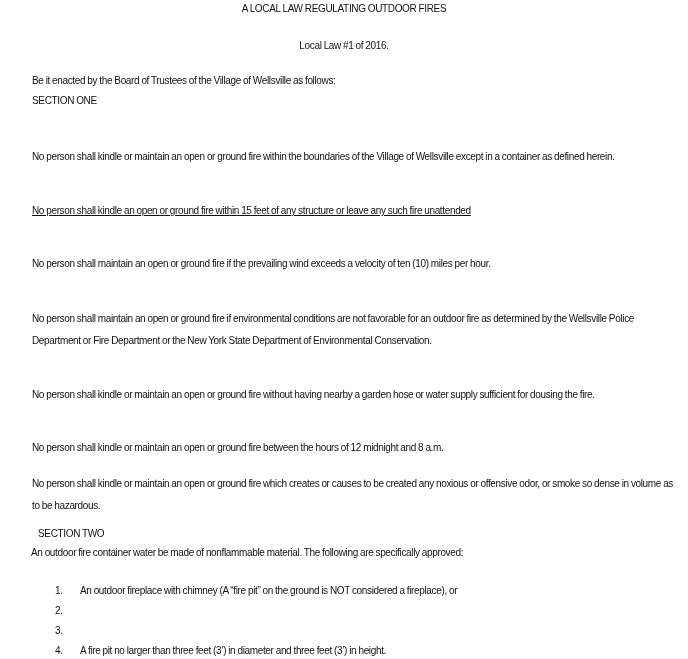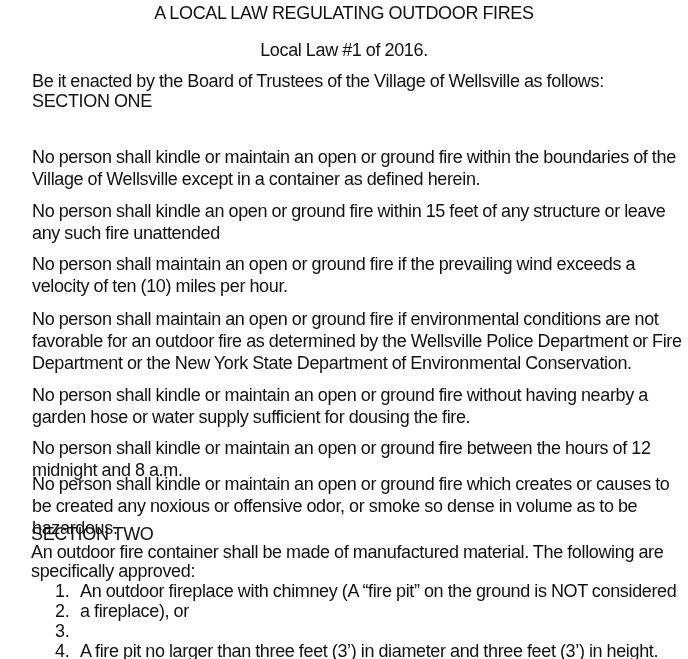--- a/index.html
+++ b/index.html
@@ -4,21 +4,21 @@
 <style>
   html, body { margin: 0; padding: 0; background: #ffffff; }
   body {
     width: 688px; height: 659px; overflow: hidden;
     font-family: "Liberation Sans", "DejaVu Sans", sans-serif;
     color: #111111;
     position: relative;
   }
   .page {
     position: absolute; left: 0; top: 0; width: 688px; height: 492px;
-    font-size: 18px;
+    font-size: 10px;
     letter-spacing: -0.35px;
     word-spacing: -0.3px;
   }
   .center { position: absolute; left: 0; width: 688px; text-align: center; }
   .blk { position: absolute; left: 32px; width: 650px; line-height: 22px; }
   .sec2 { left: 31px; }
   ol.items {
     position: absolute; left: 31px; top: 581px; margin: 0; padding: 0;
     list-style: none; width: 655px;
   }
@@ -29,29 +29,29 @@
 <body>
 
 <div class="page">
   <div class="center" style="top:3px;">A LOCAL LAW REGULATING OUTDOOR FIRES</div>
   <div class="center" style="top:40px;">Local Law #1 of 2016.</div>
 
   <div class="blk" style="top:70px;">Be it enacted by the Board of Trustees of the Village of Wellsville as follows:</div>
   <div class="blk" style="top:90px;">SECTION ONE</div>
 
   <div class="blk" style="top:146px;">No person shall kindle or maintain an open or ground fire within the boundaries of the Village of Wellsville except in a container as defined herein.</div>
-  <div class="blk" style="top:200px;">No person shall kindle an open or ground fire within 15 feet of any structure or leave any such fire unattended</div>
+  <div class="blk" style="top:200px;text-decoration:underline;">No person shall kindle an open or ground fire within 15 feet of any structure or leave any such fire unattended</div>
   <div class="blk" style="top:253px;">No person shall maintain an open or ground fire if the prevailing wind exceeds a velocity of ten (10) miles per hour.</div>
   <div class="blk" style="top:308px;">No person shall maintain an open or ground fire if environmental conditions are not favorable for an outdoor fire as determined by the Wellsville Police Department or Fire Department or the New York State Department of Environmental Conservation.</div>
   <div class="blk" style="top:384px;">No person shall kindle or maintain an open or ground fire without having nearby a garden hose or water supply sufficient for dousing the fire.</div>
   <div class="blk" style="top:437px;">No person shall kindle or maintain an open or ground fire between the hours of 12 midnight and 8 a.m.</div>
   <div class="blk" style="top:473px;">No person shall kindle or maintain an open or ground fire which creates or causes to be created any noxious or offensive odor, or smoke so dense in volume as to be hazardous.</div>
 
-  <div class="blk sec2" style="top:525px; line-height:18px;">SECTION TWO</div>
-  <div class="blk sec2" style="top:543px; line-height:19px;">An outdoor fire container shall be made of manufactured material.  The following are specifically approved:</div>
+  <div class="blk sec2" style="top:525px; line-height:18px;margin-left:7px;">SECTION TWO</div>
+  <div class="blk sec2" style="top:543px; line-height:19px;">An outdoor fire container water be made of nonflammable material.  The following are specifically approved:</div>
 
   <ol class="items">
     <li><span class="num">1.</span><span>An outdoor fireplace with chimney (A “fire pit” on the ground is NOT considered a fireplace), or</span></li>
     <li><span class="num">2.</span></li>
     <li><span class="num">3.</span></li>
     <li><span class="num">4.</span><span>A fire pit no larger than three feet (3’) in diameter and three feet (3’) in height.</span></li>
   </ol>
 </div>
 
 </body></html>

